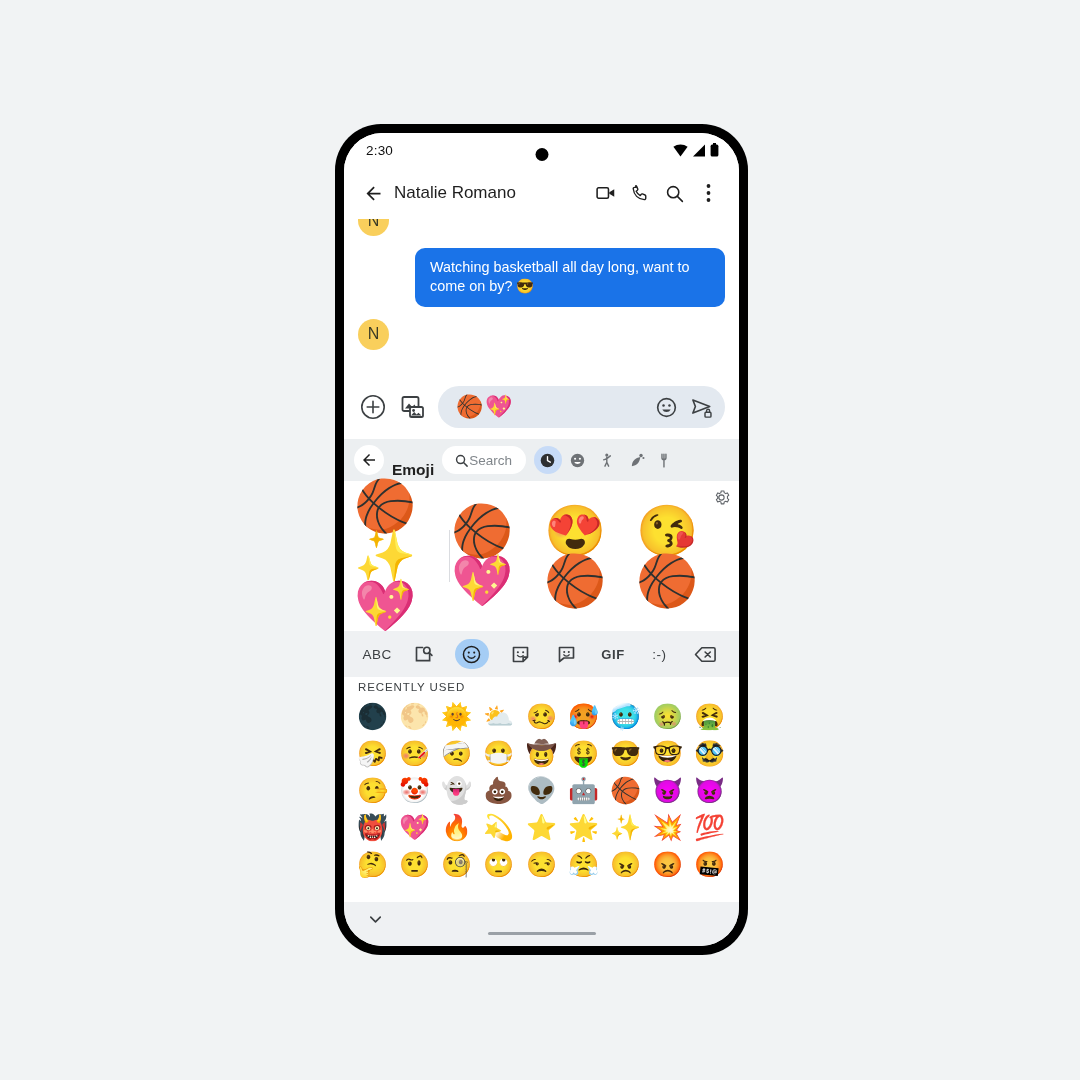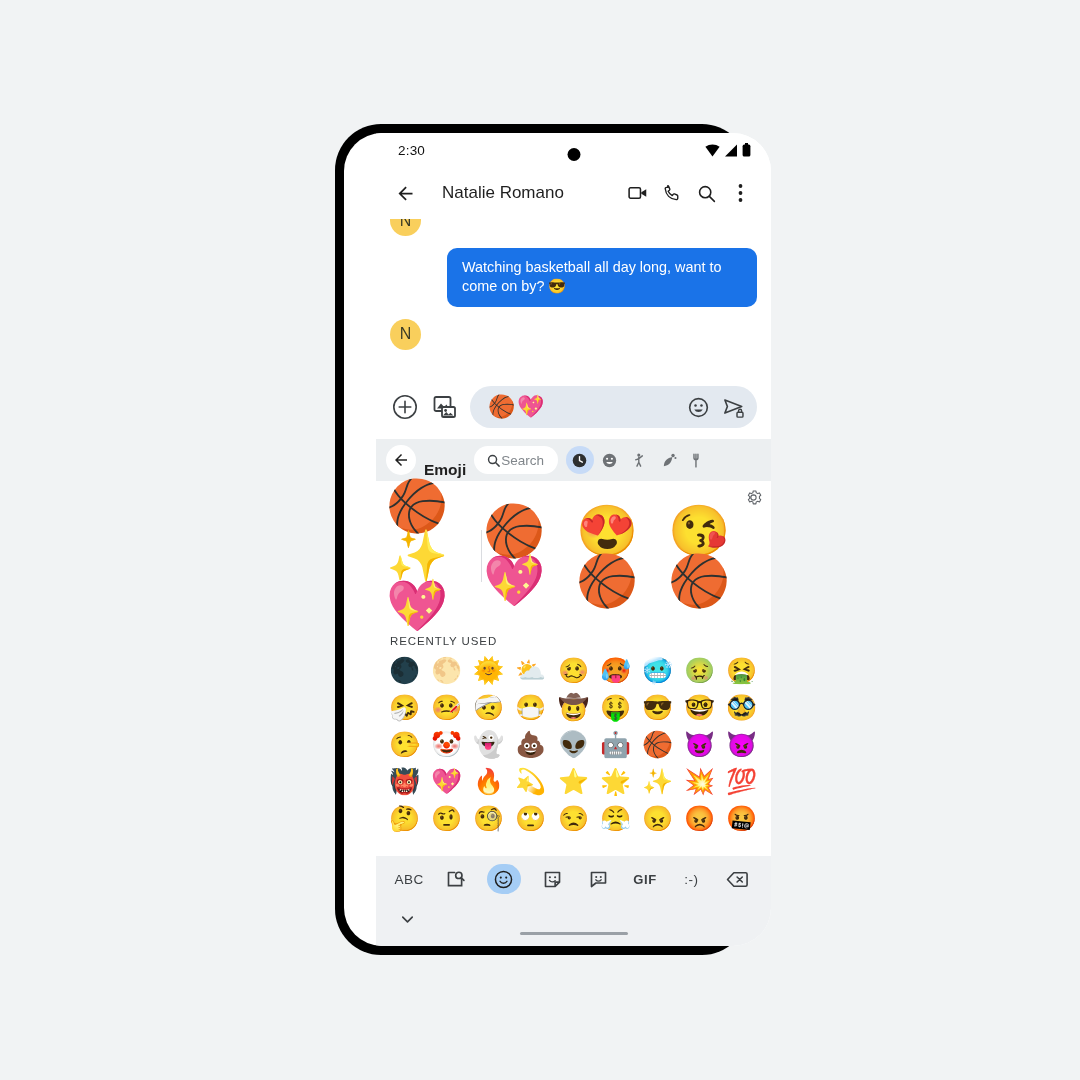--- a/index.html
+++ b/index.html
@@ -22,21 +22,20 @@
     padding:9px;
   }
   #phone-screen{
     width:100%; height:100%;
     background:#ffffff;
     border-radius:38px;
     overflow:hidden;
     position:relative;
     display:flex;
     flex-direction:column;
-    padding-left:32px;
   }
 
   
   #status-bar{
     height:34px;
     flex:0 0 34px;
     display:flex;
     align-items:center;
     justify-content:space-between;
     padding:0 20px 0 22px;
@@ -58,21 +57,21 @@
     gap:0px;
     background:#fff;
   }
   .appbar-icon{
     width:34px;height:34px;
     display:flex;align-items:center;justify-content:center;
     flex:0 0 auto;
   }
   #contact-name{
     font-size:17px;color:#1f1f1f;
-    margin-left:20px;
+    margin-left:4px;
     flex:1 1 auto;
     white-space:nowrap;
   }
 
   
   #conversation{
     flex:1 1 auto;
     background:#fff;
     padding:0 14px;
     overflow:hidden;
@@ -409,20 +408,64 @@
 
   <div id="suggestion-row">
     <div class="sticker">🏀✨💖</div>
     <div id="sticker-divider"></div>
     <div class="sticker">🏀💖</div>
     <div class="sticker">😍🏀</div>
     <div class="sticker">😘🏀</div>
     <div id="suggestion-gear">
       <svg class="ico" width="17" height="17" viewBox="0 0 24 24">
             <path d="M12 8.3a3.7 3.7 0 1 0 0 7.4 3.7 3.7 0 0 0 0-7.4zm8.4 3.7c0 .5 0 .9-.1 1.3l2 1.6-1.9 3.3-2.4-1a7.8 7.8 0 0 1-2.2 1.3l-.4 2.5h-3.8l-.4-2.5a7.8 7.8 0 0 1-2.2-1.3l-2.4 1-1.9-3.3 2-1.6a8 8 0 0 1 0-2.6l-2-1.6L6.6 5.5l2.4 1a7.8 7.8 0 0 1 2.2-1.3l.4-2.5h3.8l.4 2.5c.8.3 1.5.7 2.2 1.3l2.4-1 1.9 3.3-2 1.6c.1.4.1.8.1 1.3z" fill="none" stroke="#5f6368" stroke-width="1.5" stroke-linejoin="round"></path>
+          </svg>
+    </div>
+  </div>
+
+  <div id="kb-toolbar">
+    <div class="kb-item">ABC</div>
+    <div class="kb-item">
+      <svg class="ico" width="21" height="21" viewBox="0 0 24 24">
+            <path d="M4 4h7M4 4v15h15v-7" fill="none" stroke="#3c4043" stroke-width="1.9" stroke-linecap="round"></path>
+            <circle cx="15.8" cy="7.3" r="3.6" fill="none" stroke="#3c4043" stroke-width="1.9"></circle>
+            <path d="M18.4 9.9 21.6 13" stroke="#3c4043" stroke-width="1.9" stroke-linecap="round"></path>
+          </svg>
+    </div>
+    <div class="kb-item active">
+      <svg class="ico" width="21" height="21" viewBox="0 0 24 24">
+            <circle cx="12" cy="12" r="9.2" fill="none" stroke="#1f1f1f" stroke-width="1.7"></circle>
+            <circle cx="8.9" cy="9.8" r="1.2" fill="#1f1f1f"></circle>
+            <circle cx="15.1" cy="9.8" r="1.2" fill="#1f1f1f"></circle>
+            <path d="M8 14a4.6 4.6 0 0 0 8 0" fill="none" stroke="#1f1f1f" stroke-width="1.6" stroke-linecap="round"></path>
+          </svg>
+    </div>
+    <div class="kb-item">
+      <svg class="ico" width="21" height="21" viewBox="0 0 24 24">
+            <path d="M4 4h16v11l-5 5H4z" fill="none" stroke="#3c4043" stroke-width="1.9" stroke-linejoin="round"></path>
+            <path d="M20 15h-5v5" fill="none" stroke="#3c4043" stroke-width="1.9" stroke-linejoin="round"></path>
+            <circle cx="9" cy="9.4" r="1.2" fill="#3c4043"></circle>
+            <circle cx="15" cy="9.4" r="1.2" fill="#3c4043"></circle>
+            <path d="M8.6 13a4 4 0 0 0 6.4.3" fill="none" stroke="#3c4043" stroke-width="1.6" stroke-linecap="round"></path>
+          </svg>
+    </div>
+    <div class="kb-item">
+      <svg class="ico" width="21" height="21" viewBox="0 0 24 24">
+            <path d="M4 4h16v12H9l-5 4z" fill="none" stroke="#3c4043" stroke-width="1.9" stroke-linejoin="round"></path>
+            <circle cx="9.4" cy="9.2" r="1.2" fill="#3c4043"></circle>
+            <circle cx="14.6" cy="9.2" r="1.2" fill="#3c4043"></circle>
+            <path d="M9 12.4a3.8 3.8 0 0 0 6 0" fill="none" stroke="#3c4043" stroke-width="1.6" stroke-linecap="round"></path>
+          </svg>
+    </div>
+    <div class="kb-item" style="font-weight:700;font-size:13px;">GIF</div>
+    <div class="kb-item">:-)</div>
+    <div class="kb-item">
+      <svg class="ico" width="23" height="23" viewBox="0 0 24 24">
+            <path d="M8.2 5h12.3c.8 0 1.5.7 1.5 1.5v11c0 .8-.7 1.5-1.5 1.5H8.2L1.6 12z" fill="none" stroke="#3c4043" stroke-width="1.7" stroke-linejoin="round"></path>
+            <path d="M11.6 9.4l5.4 5.2M17 9.4l-5.4 5.2" stroke="#3c4043" stroke-width="1.7" stroke-linecap="round"></path>
           </svg>
     </div>
   </div>
 
   <div id="emoji-section">
     <div id="section-label">RECENTLY USED</div>
     <div id="emoji-grid">
           <div class="emoji-row">
             <div class="emoji-cell">🌑</div>
             <div class="emoji-cell">🌕</div>
@@ -474,64 +517,20 @@
             <div class="emoji-cell">🙄</div>
             <div class="emoji-cell">😒</div>
             <div class="emoji-cell">😤</div>
             <div class="emoji-cell">😠</div>
             <div class="emoji-cell">😡</div>
             <div class="emoji-cell">🤬</div>
           </div>
         </div>
   </div>
 
-  <div id="kb-toolbar">
-    <div class="kb-item">ABC</div>
-    <div class="kb-item">
-      <svg class="ico" width="21" height="21" viewBox="0 0 24 24">
-            <path d="M4 4h7M4 4v15h15v-7" fill="none" stroke="#3c4043" stroke-width="1.9" stroke-linecap="round"></path>
-            <circle cx="15.8" cy="7.3" r="3.6" fill="none" stroke="#3c4043" stroke-width="1.9"></circle>
-            <path d="M18.4 9.9 21.6 13" stroke="#3c4043" stroke-width="1.9" stroke-linecap="round"></path>
-          </svg>
-    </div>
-    <div class="kb-item active">
-      <svg class="ico" width="21" height="21" viewBox="0 0 24 24">
-            <circle cx="12" cy="12" r="9.2" fill="none" stroke="#1f1f1f" stroke-width="1.7"></circle>
-            <circle cx="8.9" cy="9.8" r="1.2" fill="#1f1f1f"></circle>
-            <circle cx="15.1" cy="9.8" r="1.2" fill="#1f1f1f"></circle>
-            <path d="M8 14a4.6 4.6 0 0 0 8 0" fill="none" stroke="#1f1f1f" stroke-width="1.6" stroke-linecap="round"></path>
-          </svg>
-    </div>
-    <div class="kb-item">
-      <svg class="ico" width="21" height="21" viewBox="0 0 24 24">
-            <path d="M4 4h16v11l-5 5H4z" fill="none" stroke="#3c4043" stroke-width="1.9" stroke-linejoin="round"></path>
-            <path d="M20 15h-5v5" fill="none" stroke="#3c4043" stroke-width="1.9" stroke-linejoin="round"></path>
-            <circle cx="9" cy="9.4" r="1.2" fill="#3c4043"></circle>
-            <circle cx="15" cy="9.4" r="1.2" fill="#3c4043"></circle>
-            <path d="M8.6 13a4 4 0 0 0 6.4.3" fill="none" stroke="#3c4043" stroke-width="1.6" stroke-linecap="round"></path>
-          </svg>
-    </div>
-    <div class="kb-item">
-      <svg class="ico" width="21" height="21" viewBox="0 0 24 24">
-            <path d="M4 4h16v12H9l-5 4z" fill="none" stroke="#3c4043" stroke-width="1.9" stroke-linejoin="round"></path>
-            <circle cx="9.4" cy="9.2" r="1.2" fill="#3c4043"></circle>
-            <circle cx="14.6" cy="9.2" r="1.2" fill="#3c4043"></circle>
-            <path d="M9 12.4a3.8 3.8 0 0 0 6 0" fill="none" stroke="#3c4043" stroke-width="1.6" stroke-linecap="round"></path>
-          </svg>
-    </div>
-    <div class="kb-item" style="font-weight:700;font-size:13px;">GIF</div>
-    <div class="kb-item">:-)</div>
-    <div class="kb-item">
-      <svg class="ico" width="23" height="23" viewBox="0 0 24 24">
-            <path d="M8.2 5h12.3c.8 0 1.5.7 1.5 1.5v11c0 .8-.7 1.5-1.5 1.5H8.2L1.6 12z" fill="none" stroke="#3c4043" stroke-width="1.7" stroke-linejoin="round"></path>
-            <path d="M11.6 9.4l5.4 5.2M17 9.4l-5.4 5.2" stroke="#3c4043" stroke-width="1.7" stroke-linecap="round"></path>
-          </svg>
-    </div>
-  </div>
-
   <div id="kb-bottom">
     <div id="kb-chevron">
       <svg class="ico" width="19" height="19" viewBox="0 0 24 24">
             <path d="M6 9l6 6 6-6" fill="none" stroke="#3c4043" stroke-width="2.1" stroke-linecap="round" stroke-linejoin="round"></path>
           </svg>
     </div>
     <div id="kb-handle"></div>
   </div>
 
 </div>

